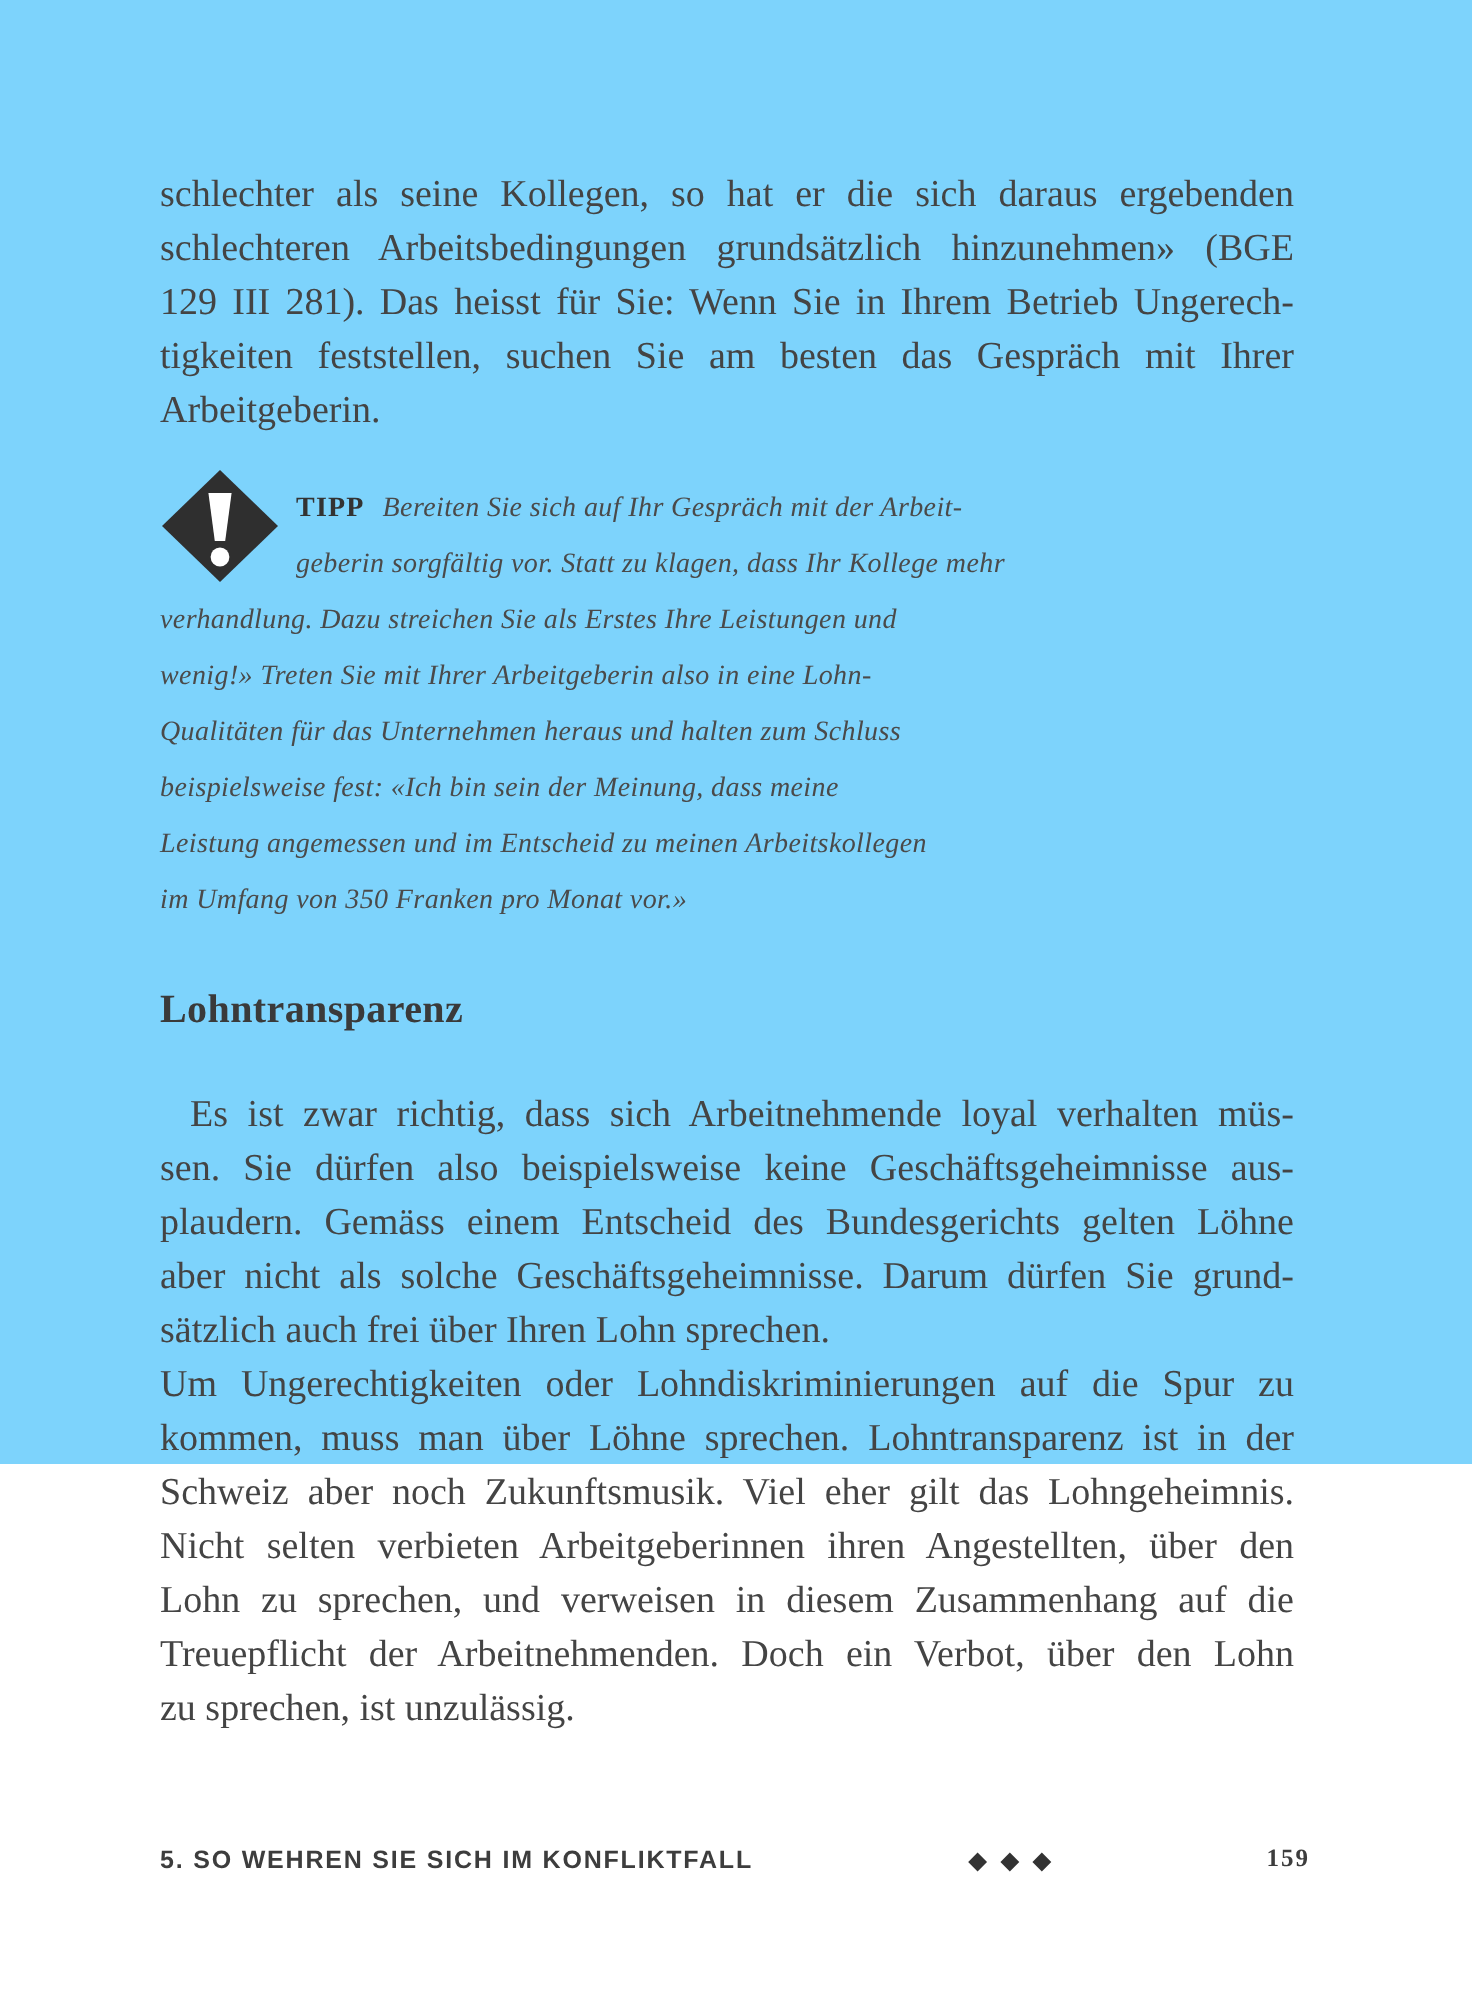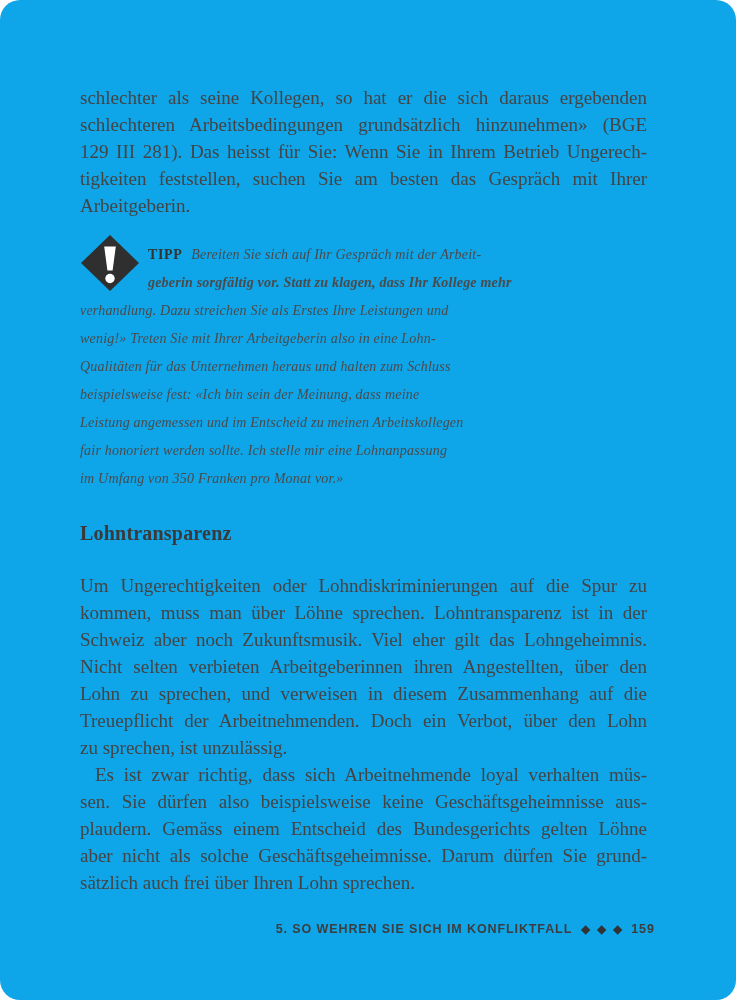--- a/index.html
+++ b/index.html
@@ -5,23 +5,22 @@
   html, body { margin: 0; padding: 0; }
   body {
     width: 736px; height: 1000px;
     background: #ffffff;
     font-family: "Liberation Serif", serif;
     color: #444444;
     overflow: hidden;
   }
   .page {
     position: relative;
-    width: 736px; height: 1000px;
-    background: #0ea5e9;
-    border-radius: 20px;
+    width: 736px; height: 732px;
+    background: #7dd3fc;
   }
   .column {
     position: absolute;
     left: 80px; top: 84px;
     width: 567px;
   }
   
   .para { font-size: 19px; line-height: 27px; }
   .justified .line { text-align: justify; text-align-last: justify; }
   .justified .line.last { text-align-last: left; }
@@ -32,21 +31,21 @@
     position: relative;
     margin-top: 22px;
     font-size: 14px;
     line-height: 28px;
     font-style: italic;
     letter-spacing: 0.2px;
     color: #4a4a4a;
   }
   .tip .line { text-align: left; }
   .tip-first-line { padding-left: 68px; }
-  .tip-lines .line:first-child { padding-left: 68px; font-weight: bold; }
+  .tip-lines .line:first-child { padding-left: 68px; }
   .tip-icon {
     position: absolute;
     left: 0; top: -7px;
     width: 60px; height: 58px;
   }
   .tip-label {
     font-style: normal;
     font-weight: bold;
     letter-spacing: 0.6px;
     color: #333333;
@@ -61,36 +60,36 @@
     letter-spacing: 0.2px;
     color: #3a3a3a;
   }
 
   .footer {
     position: absolute;
     top: 922px;
     left: 80px;
     width: 575px;
     display: flex;
-    justify-content: flex-end;
+    justify-content: space-between;
     align-items: center;
     font-family: "Liberation Sans", sans-serif;
     font-weight: bold;
     font-size: 12.5px;
     letter-spacing: 0.9px;
     color: #3d3d3d;
     white-space: nowrap;
   }
   .footer .diamonds {
     font-size: 11.5px;
     letter-spacing: 2px;
     margin: 0 7px 0 9px;
     color: #333333;
   }
-  .footer .page-number { letter-spacing: 1px; }
+  .footer .page-number { letter-spacing: 1px; font-family: Liberation Serif, serif; }
 </style>
 </head>
 <body>
 
 <div class="page">
   <div class="column">
 
     <div class="para justified">
         <div class="line">schlechter als seine Kollegen, so hat er die sich daraus ergebenden</div>
         <div class="line">schlechteren Arbeitsbedingungen grundsätzlich hinzunehmen» (BGE</div>
@@ -108,43 +107,42 @@
         </svg>
       </div>
       <div class="line tip-first-line"><span class="tip-label">TIPP</span><span>Bereiten Sie sich auf Ihr Gespräch mit der Arbeit-</span></div>
       <div class="tip-lines">
           <div class="line">geberin sorgfältig vor. Statt zu klagen, dass Ihr Kollege mehr</div>
           <div class="line">verhandlung. Dazu streichen Sie als Erstes Ihre Leistungen und</div>
           <div class="line">wenig!» Treten Sie mit Ihrer Arbeitgeberin also in eine Lohn-</div>
           <div class="line">Qualitäten für das Unternehmen heraus und halten zum Schluss</div>
           <div class="line">beispielsweise fest: «Ich bin sein der Meinung, dass meine</div>
           <div class="line">Leistung angemessen und im Entscheid zu meinen Arbeitskollegen</div>
-          <div class="line">fair honoriert werden sollte. Ich stelle mir eine Lohnanpassung</div>
           <div class="line last">im Umfang von 350 Franken pro Monat vor.»</div>
         </div>
     </div>
 
     <h2 class="heading">Lohntransparenz</h2>
+
+    <div class="para justified indent-first">
+        <div class="line">Es ist zwar richtig, dass sich Arbeitnehmende loyal verhalten müs-</div>
+        <div class="line">sen. Sie dürfen also beispielsweise keine Geschäftsgeheimnisse aus-</div>
+        <div class="line">plaudern. Gemäss einem Entscheid des Bundesgerichts gelten Löhne</div>
+        <div class="line">aber nicht als solche Geschäftsgeheimnisse. Darum dürfen Sie grund-</div>
+        <div class="line last">sätzlich auch frei über Ihren Lohn sprechen.</div>
+      </div>
 
     <div class="para justified">
         <div class="line">Um Ungerechtigkeiten oder Lohndiskriminierungen auf die Spur zu</div>
         <div class="line">kommen, muss man über Löhne sprechen. Lohntransparenz ist in der</div>
         <div class="line">Schweiz aber noch Zukunftsmusik. Viel eher gilt das Lohngeheimnis.</div>
         <div class="line">Nicht selten verbieten Arbeitgeberinnen ihren Angestellten, über den</div>
         <div class="line">Lohn zu sprechen, und verweisen in diesem Zusammenhang auf die</div>
         <div class="line">Treuepflicht der Arbeitnehmenden. Doch ein Verbot, über den Lohn</div>
         <div class="line last">zu sprechen, ist unzulässig.</div>
-      </div>
-
-    <div class="para justified indent-first">
-        <div class="line">Es ist zwar richtig, dass sich Arbeitnehmende loyal verhalten müs-</div>
-        <div class="line">sen. Sie dürfen also beispielsweise keine Geschäftsgeheimnisse aus-</div>
-        <div class="line">plaudern. Gemäss einem Entscheid des Bundesgerichts gelten Löhne</div>
-        <div class="line">aber nicht als solche Geschäftsgeheimnisse. Darum dürfen Sie grund-</div>
-        <div class="line last">sätzlich auch frei über Ihren Lohn sprechen.</div>
       </div>
 
   </div>
 
   <div class="footer">
     <span>5. SO WEHREN SIE SICH IM KONFLIKTFALL</span>
     <span class="diamonds">◆ ◆ ◆</span>
     <span class="page-number">159</span>
   </div>
 </div>

